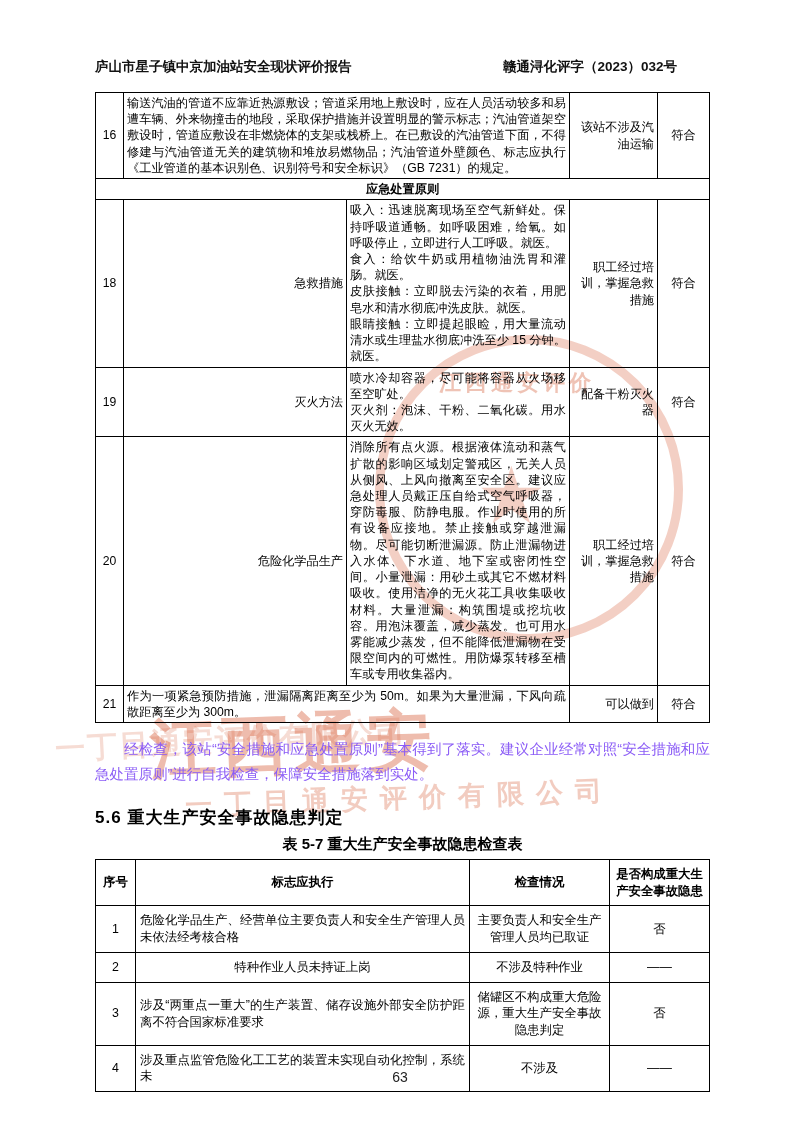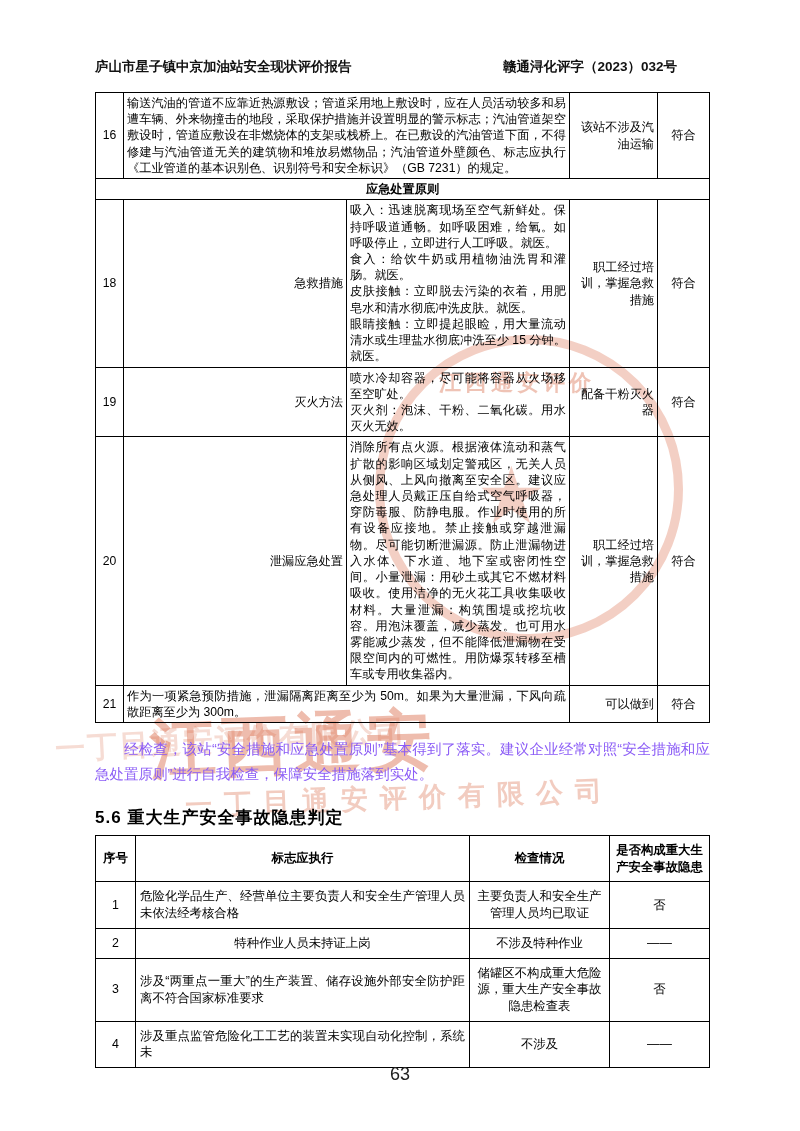--- a/index.html
+++ b/index.html
@@ -98,21 +98,21 @@
   .t2-idx { width: 40px; text-align: center; }
   .t2-content { text-align: justify; }
   .t2-sit { width: 140px; text-align: center; }
   .t2-major { width: 100px; text-align: center; }
   .pageno {
     position: absolute;
     bottom: 46px;
     left: 0;
     width: 800px;
     text-align: center;
-    font-size: 18px;
+    font-size: 14px;
     color: #222;
   }
   
   .wm {
     position: absolute;
     pointer-events: none;
     user-select: none;
     font-weight: bold;
     white-space: nowrap;
   }
@@ -223,21 +223,21 @@
           <td class="c-body">
             <div>喷水冷却容器，尽可能将容器从火场移至空旷处。</div>
             <div>灭火剂：泡沫、干粉、二氧化碳。用水灭火无效。</div>
           </td>
           <td class="c-status">配备干粉灭火器</td>
           <td class="c-conf">符合</td>
         </tr>
 
         <tr>
           <td class="c-idx">20</td>
-          <td class="c-sub">泄漏应急处置</td>
+          <td class="c-sub">危险化学品生产</td>
           <td class="c-body">消除所有点火源。根据液体流动和蒸气扩散的影响区域划定警戒区，无关人员从侧风、上风向撤离至安全区。建议应急处理人员戴正压自给式空气呼吸器，穿防毒服、防静电服。作业时使用的所有设备应接地。禁止接触或穿越泄漏物。尽可能切断泄漏源。防止泄漏物进入水体、下水道、地下室或密闭性空间。小量泄漏：用砂土或其它不燃材料吸收。使用洁净的无火花工具收集吸收材料。大量泄漏：构筑围堤或挖坑收容。用泡沫覆盖，减少蒸发。也可用水雾能减少蒸发，但不能降低泄漏物在受限空间内的可燃性。用防爆泵转移至槽车或专用收集器内。</td>
           <td class="c-status">职工经过培训，掌握急救措施</td>
           <td class="c-conf">符合</td>
         </tr>
 
         <tr>
           <td class="c-idx">21</td>
           <td class="c-body" colspan="2">作为一项紧急预防措施，泄漏隔离距离至少为 50m。如果为大量泄漏，下风向疏散距离至少为 300m。</td>
           <td class="c-status">可以做到</td>
           <td class="c-conf">符合</td>
@@ -245,20 +245,21 @@
       </tbody>
     </table>
 
     <p class="para">经检查，该站“安全措施和应急处置原则”基本得到了落实。建议企业经常对照“安全措施和应急处置原则”进行自我检查，保障安全措施落到实处。</p>
 
     <h2 class="sec">
       <span>5.6</span>
       <span>重大生产安全事故隐患判定</span>
     </h2>
 
+    <div class="tbl-title">表 5-7 重大生产安全事故隐患检查表</div>
 
     <table class="tbl2">
       <thead>
         <tr>
           <th class="t2-idx">序号</th>
           <th class="t2-content">标志应执行</th>
           <th class="t2-sit">检查情况</th>
           <th class="t2-major">是否构成重大生产安全事故隐患</th>
         </tr>
       </thead>
@@ -271,21 +272,21 @@
         </tr>
         <tr>
           <td class="t2-idx">2</td>
           <td class="t2-content" style="text-align:center">特种作业人员未持证上岗</td>
           <td class="t2-sit">不涉及特种作业</td>
           <td class="t2-major">——</td>
         </tr>
         <tr>
           <td class="t2-idx">3</td>
           <td class="t2-content">涉及“两重点一重大”的生产装置、储存设施外部安全防护距离不符合国家标准要求</td>
-          <td class="t2-sit">储罐区不构成重大危险源，重大生产安全事故隐患检查表</td>
+          <td class="t2-sit">储罐区不构成重大危险源，重大生产安全事故隐患判定</td>
           <td class="t2-major">否</td>
         </tr>
         <tr>
           <td class="t2-idx">4</td>
           <td class="t2-content">涉及重点监管危险化工工艺的装置未实现自动化控制，系统未</td>
           <td class="t2-sit">不涉及</td>
           <td class="t2-major">——</td>
         </tr>
       </tbody>
     </table>

